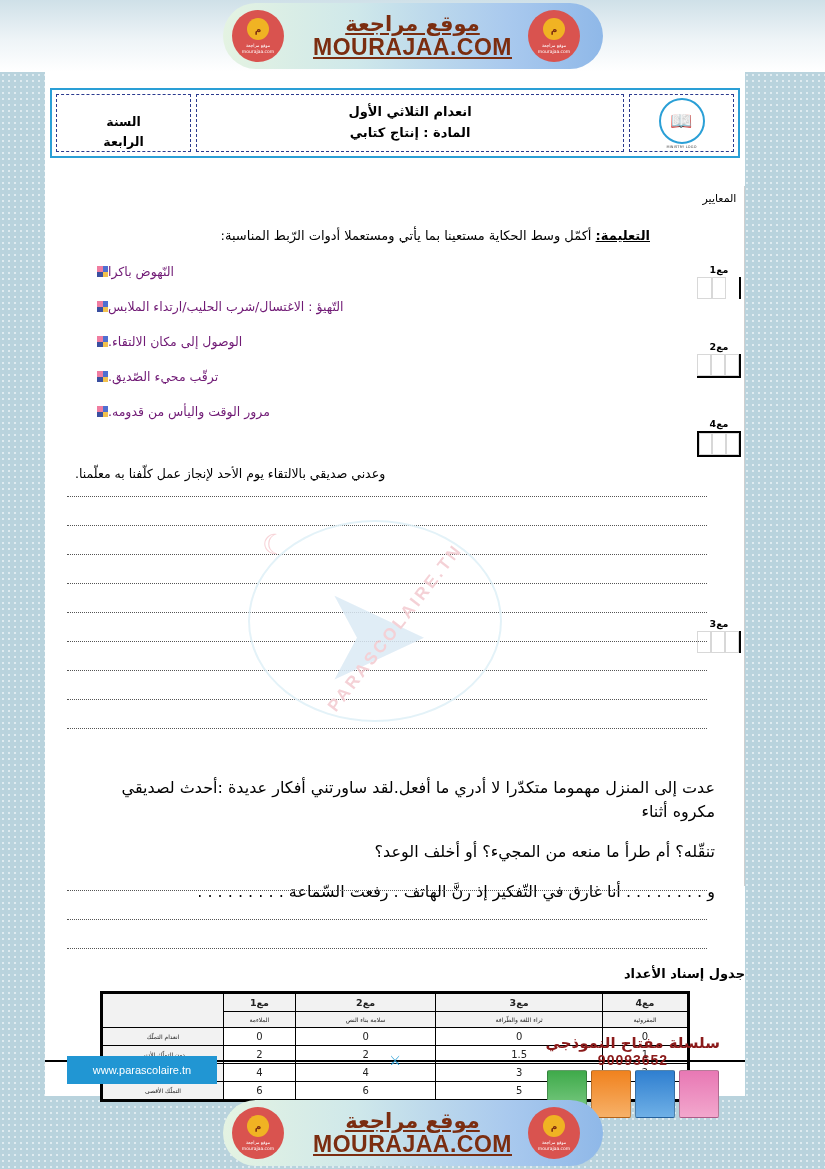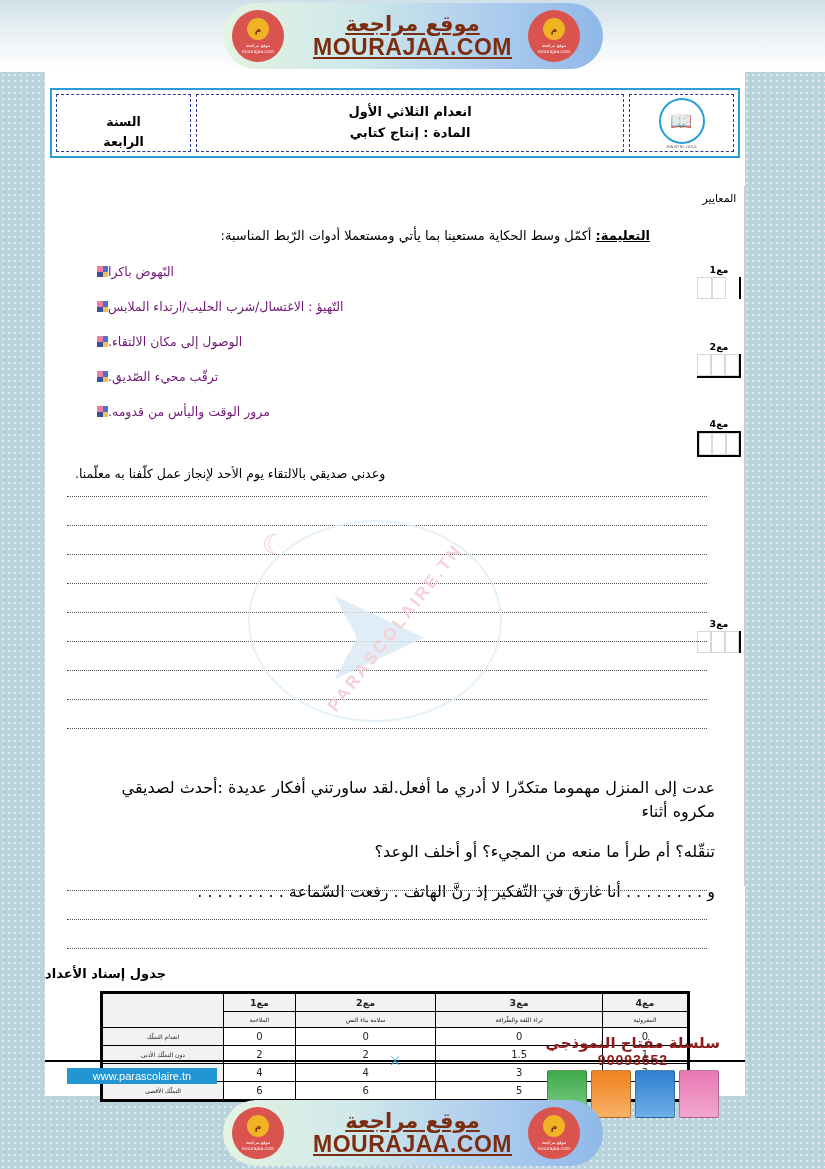--- a/index.html
+++ b/index.html
@@ -117,37 +117,37 @@
   .dline{
     height:28px;
     border-bottom:1.5px dotted #555;
   }
   
   .para2{position:absolute;right:30px;left:30px;top:740px;direction:rtl;font-size:16px;color:#000;}
   .para2 p{margin:0 0 16px 0;line-height:1.5;}
   .para2 .l3{letter-spacing:0;}
   
   .tbl-title{
-    position:absolute;left:0;right:0;top:930px;text-align:left;
+    position:absolute;left:0;right:0;top:930px;text-align:right;
     font-size:13px;font-weight:bold;color:#000;
   }
   table.grid{
     position:absolute;left:55px;top:955px;width:590px;border-collapse:collapse;
     border:3px solid #000;direction:rtl;
   }
   table.grid td,table.grid th{
     border:1px solid #000;text-align:center;color:#222;font-weight:normal;padding:0;
   }
   table.grid .hrow1 td{height:17px;font-size:9.5px;font-weight:bold;background:#f2f2f2;}
   table.grid .hrow2 td{height:15px;font-size:6px;background:#f2f2f2;}
   table.grid tbody td{height:17px;font-size:10px;background:#fff;}
   table.grid .rowlab{font-size:6px;background:#f2f2f2;width:120px;}
   
   .footbar{
-    position:absolute;left:22px;bottom:12px;width:150px;height:16px;background:#2196d3;
+    position:absolute;left:22px;bottom:12px;width:150px;height:28px;background:#2196d3;
     display:flex;align-items:center;justify-content:center;
   }
   .footbar span{color:#fff;font-size:11px;font-family:"Liberation Sans",sans-serif;}
   .foot-rule{position:absolute;left:0;right:0;bottom:34px;border-top:2px solid #000;}
   .foot-logo{
     position:absolute;left:50%;transform:translateX(-50%);bottom:28px;
     font-size:13px;color:#2a9fd6;
   }
   
   .wm{

